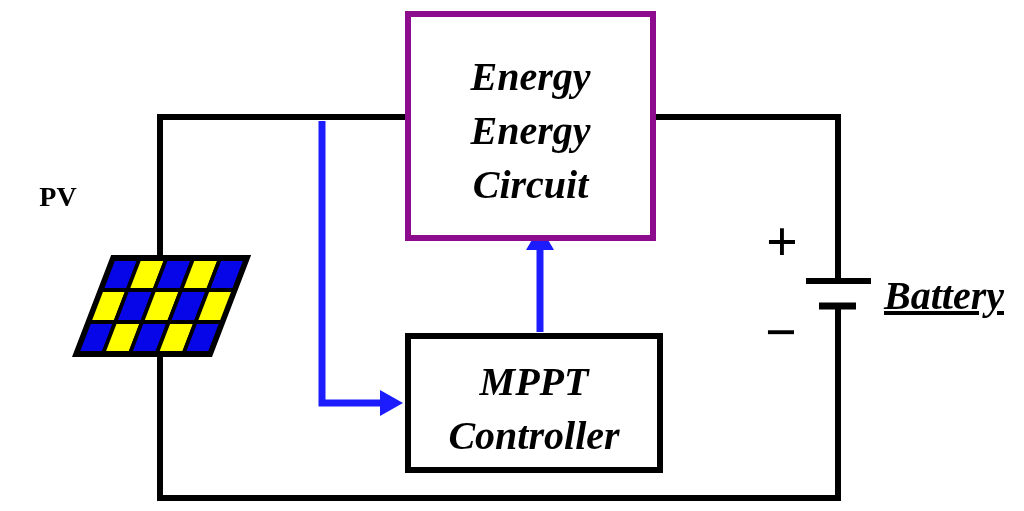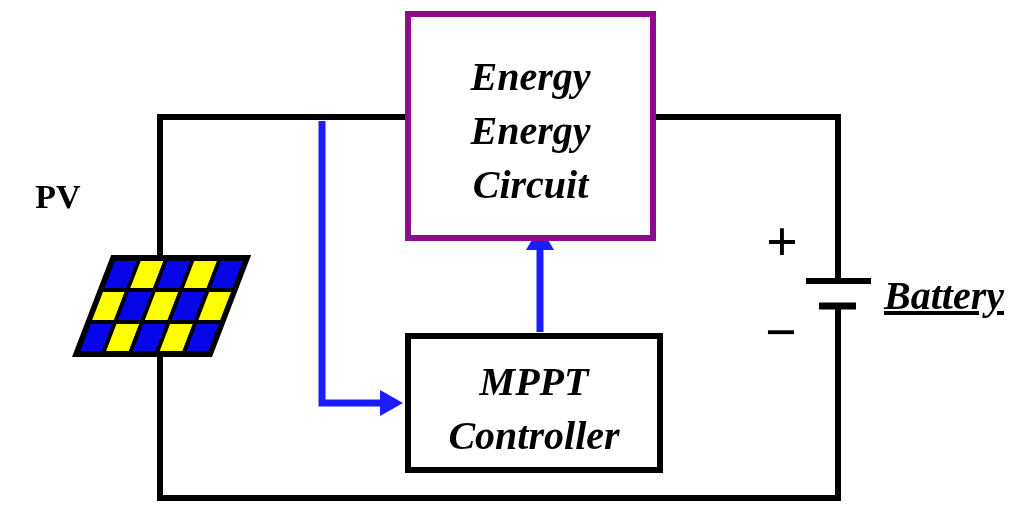--- a/index.html
+++ b/index.html
@@ -25,21 +25,21 @@
   .sign-text{font-family:"Liberation Serif","DejaVu Serif",serif;font-weight:bold;font-size:56px;fill:var(--text);}
   .box{
     position:absolute;background:var(--background);text-align:center;
     font-weight:bold;font-style:italic;font-size:40px;line-height:54px;color:var(--text);
     box-sizing:content-box;
   }
   .box-esc{left:405px;top:11px;width:239px;height:185px;border:6px solid var(--box-purple);padding-top:33px;}
   .box-mppt{left:405px;top:333px;width:246px;height:112px;border:6px solid var(--wire);padding-top:16px;}
   .pv-label{
     position:absolute;left:2px;top:176px;width:112px;text-align:center;
-    font-weight:bold;font-size:34px;line-height:42px;
+    font-weight:bold;font-size:28px;line-height:42px;
   }
   .battery-label{
     position:absolute;left:884px;top:274px;
     font-weight:bold;font-style:italic;font-size:40px;line-height:44px;white-space:nowrap;text-decoration:underline;
   }
 </style>
 </head>
 <body>
 
 <div class="stage">

